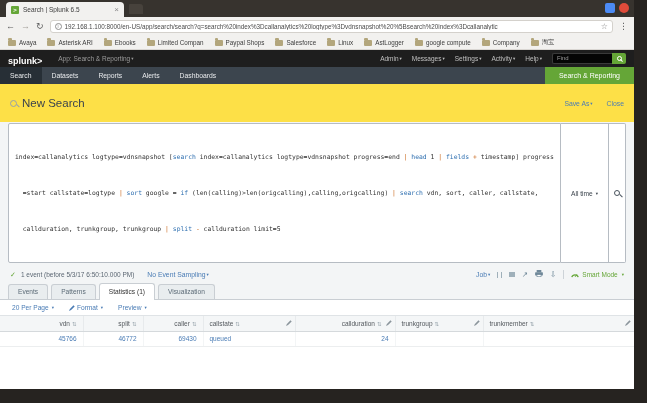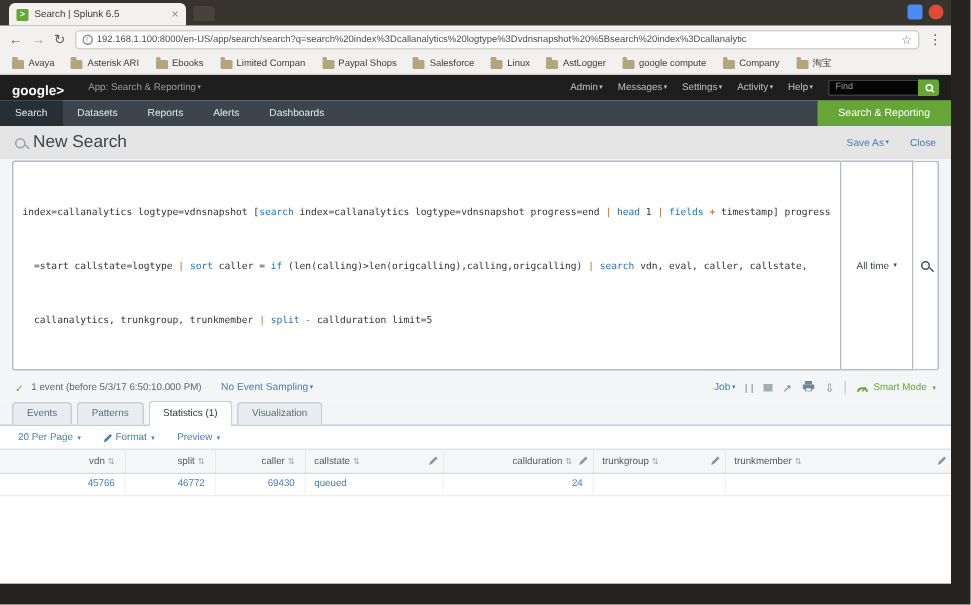--- a/index.html
+++ b/index.html
@@ -49,21 +49,21 @@
 .mag{width:5px;height:5px;border:1px solid currentColor;border-radius:50%;position:relative;flex:none}
 .mag::after{content:"";position:absolute;width:3px;height:1px;background:currentColor;transform:rotate(45deg);right:-2.6px;bottom:-0.8px}
 
 
 .appnav{height:17px;background:#3c454e;display:flex;align-items:stretch;flex:none}
 .navitem{color:#e8eaec;font-size:6.8px;display:flex;align-items:center;padding:0 10px}
 .navitem.active{background:#272f36}
 .appname{margin-left:auto;background:#65a637;color:#fff;font-size:7px;display:flex;align-items:center;padding:0 14px}
 
 
-.phead{height:22px;display:flex;align-items:center;padding:0 10px;background:#e5e5e5;flex:none}
+.phead{height:38px;display:flex;align-items:center;padding:0 10px;background:#fde047;flex:none}
 .pagemag{width:7px;height:7px;border:1.2px solid #98a2aa;border-radius:50%;position:relative;margin-right:5px;flex:none}
 .pagemag::after{content:"";position:absolute;width:3.5px;height:1.2px;background:#98a2aa;transform:rotate(45deg);right:-3px;bottom:-1px}
 .ptitle{font-size:11.5px;color:#3c444d}
 .phlinks{margin-left:auto;display:flex;gap:14px;align-items:center}
 .bluelink{color:#4a7cb5;font-size:6.8px;white-space:nowrap}
 
 
 .searchrow{display:flex;padding:1px 8px 3px 8px;background:#f3f5f6;align-items:stretch;flex:none}
 .splbox{flex:1;background:#fff;border:1px solid #b6bcc3;border-radius:2px 0 0 2px;padding:3px 6px;font-family:"DejaVu Sans Mono","Liberation Mono",monospace;font-size:6.4px;line-height:12px;color:#333;white-space:pre;overflow:hidden}
 .tok-cmd{color:#2e6fb0}
@@ -176,21 +176,21 @@
         <span class="folder"></span>
         <span class="lbl">Company</span>
       </span>
     <span class="bm">
         <span class="folder"></span>
         <span class="lbl">淘宝</span>
       </span>
   </div>
 
   <div class="sbar">
-    <span><span class="slogo">google</span><span class="slogo-gt">&gt;</span></span>
+    <span><span class="slogo">splunk</span><span class="slogo-gt">&gt;</span></span>
     <span class="appmenu"><span>App: Search &amp; Reporting</span><span class="chev">▾</span></span>
     <div class="stright">
       <span class="stmenu"><span>Admin</span><span class="chev">▾</span></span>
       <span class="stmenu"><span>Messages</span><span class="chev">▾</span></span>
       <span class="stmenu"><span>Settings</span><span class="chev">▾</span></span>
       <span class="stmenu"><span>Activity</span><span class="chev">▾</span></span>
       <span class="stmenu"><span>Help</span><span class="chev">▾</span></span>
       <span class="findwrap">
         <span class="findbox">Find</span>
         <span class="findbtn">
@@ -214,22 +214,22 @@
     <span class="ptitle">New Search</span>
     <span class="phlinks">
       <span class="bluelink"><span>Save As</span><span class="chev">▾</span></span>
       <span class="bluelink">Close</span>
     </span>
   </div>
 
   <div class="searchrow">
     <div class="splbox">
       <div class="qline"><span>index=callanalytics logtype=vdnsnapshot [</span><span class="tok-cmd">search</span><span> index=callanalytics logtype=vdnsnapshot progress=end </span><span class="tok-op">|</span><span> </span><span class="tok-cmd">head</span><span> 1 </span><span class="tok-op">|</span><span> </span><span class="tok-cmd">fields</span><span> </span><span class="tok-op">+</span><span> timestamp] progress</span></div>
-      <div class="qline"><span>  =start callstate=logtype </span><span class="tok-op">|</span><span> </span><span class="tok-cmd">sort</span><span> caller = </span><span class="tok-cmd">if</span><span> (len(calling)&gt;len(origcalling),calling,origcalling) </span><span class="tok-op">|</span><span> </span><span class="tok-cmd">search</span><span> vdn, eval, caller, callstate,</span></div>
-      <div class="qline"><span>  callanalytics, trunkgroup, trunkmember </span><span class="tok-op">|</span><span> </span><span class="tok-cmd">split</span><span> </span><span class="tok-op">-</span><span> callduration limit=5</span></div>
+      <div class="qline"><span>  =start callstate=logtype </span><span class="tok-op">|</span><span> </span><span class="tok-cmd">sort</span><span> google = </span><span class="tok-cmd">if</span><span> (len(calling)&gt;len(origcalling),calling,origcalling) </span><span class="tok-op">|</span><span> </span><span class="tok-cmd">search</span><span> vdn, sort, caller, callstate,</span></div>
+      <div class="qline"><span>  callduration, trunkgroup, trunkgroup </span><span class="tok-op">|</span><span> </span><span class="tok-cmd">split</span><span> </span><span class="tok-op">-</span><span> callduration limit=5</span></div>
     </div>
     <div class="timebtn">
         <span>All time</span>
         <span class="chev">▾</span>
       </div>
     <div class="gobtn">
         <span class="mag2"></span>
       </div>
   </div>
 

